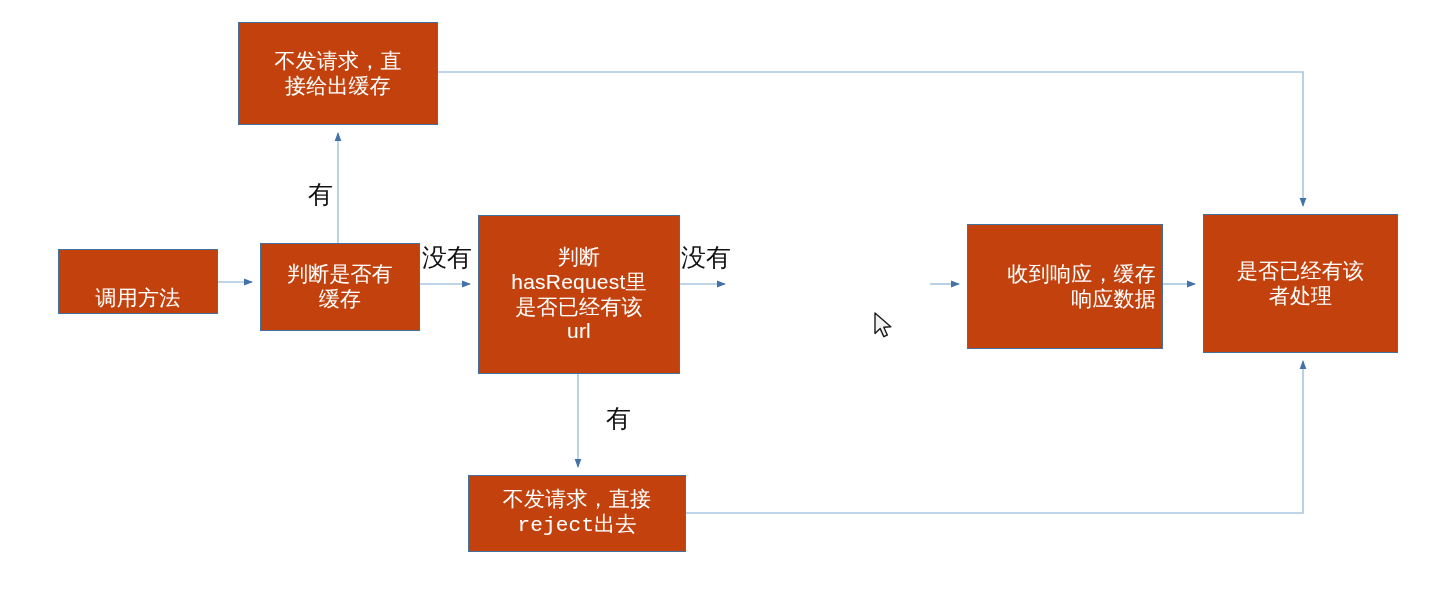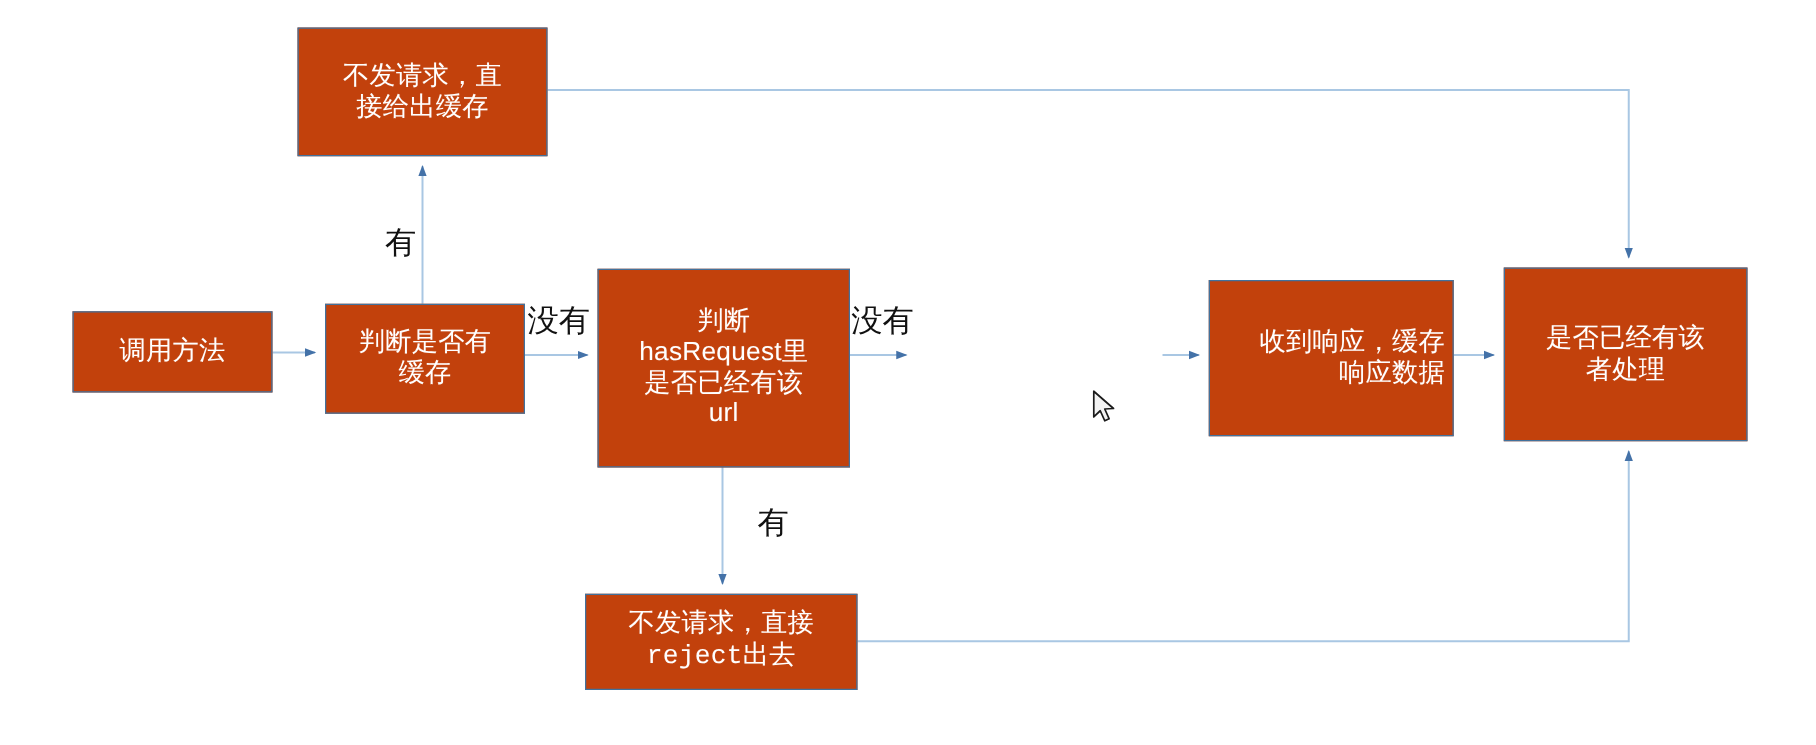--- a/index.html
+++ b/index.html
@@ -77,21 +77,21 @@
       <path d="M930,284 L959,284" marker-end="url(#arr)"></path>
 
       <path d="M1163,284 L1195,284" marker-end="url(#arr)"></path>
 
       <path d="M438,72 L1303,72 L1303,206" marker-end="url(#arr)"></path>
 
       <path d="M686,513 L1303,513 L1303,361" marker-end="url(#arr)"></path>
     </g>
   </svg>
 
-  <div class="node" style="left:58px;top:249px;width:160px;height:65px;">
+  <div class="node" style="left:58px;top:249px;width:160px;height:65px;align-items:flex-end;">
     <span class="txt">调用方法</span>
   </div>
 
   <div class="node" style="left:260px;top:243px;width:160px;height:88px;">
     <span class="txt">判断是否有
 缓存</span>
   </div>
 
   <div class="node" style="left:238px;top:22px;width:200px;height:103px;">
     <span class="txt">不发请求，直

